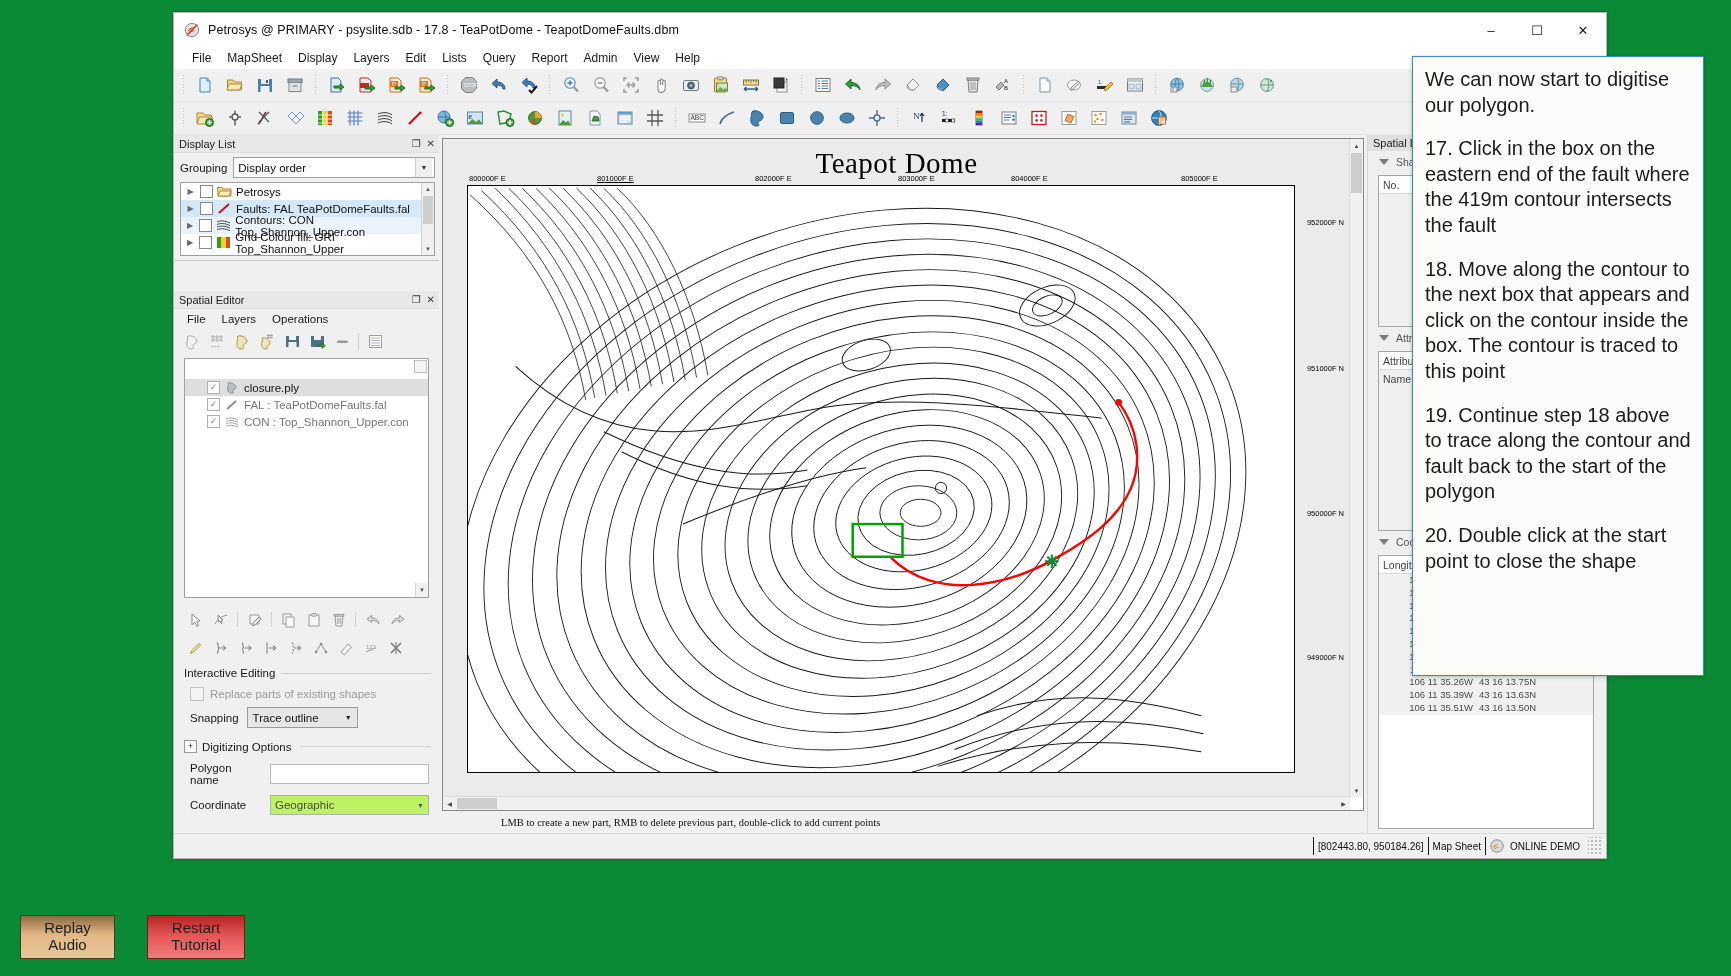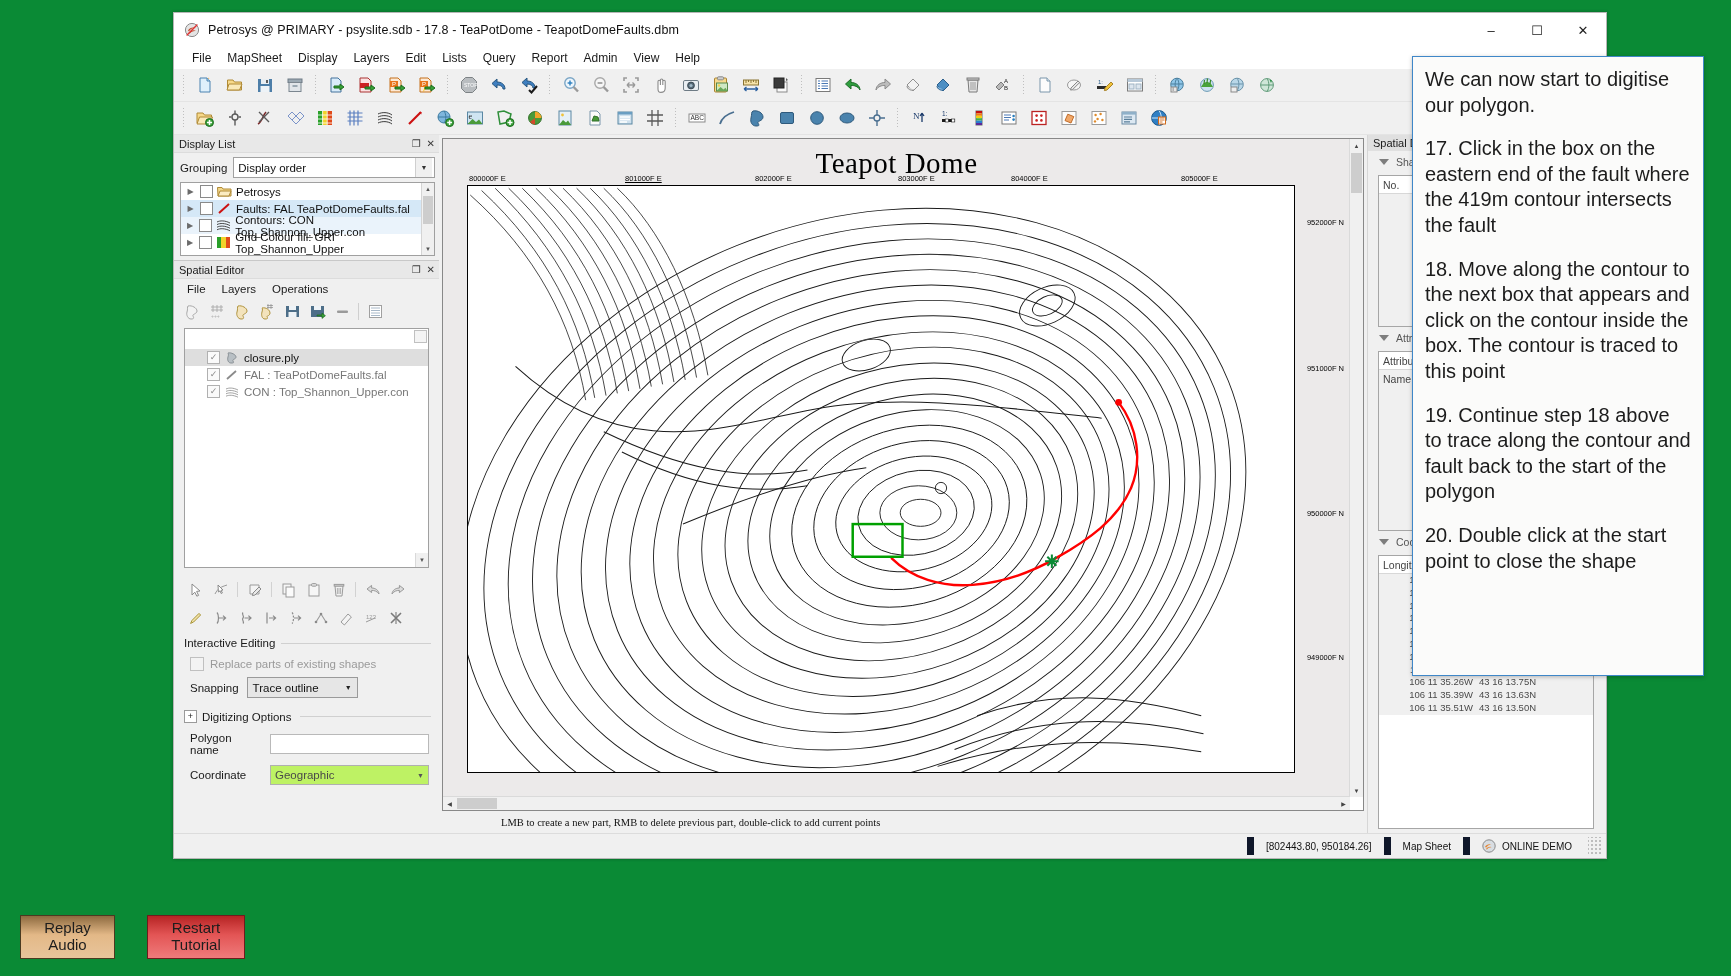--- a/index.html
+++ b/index.html
@@ -31,21 +31,21 @@
   
   .toolbar{height:32px;background:#f0f0f0;display:flex;align-items:center;padding-left:4px;flex:0 0 auto;border-bottom:1px solid #e4e4e4;}
   .grip{width:4px;height:22px;margin:0 4px;
         background-image:radial-gradient(#b9b9b9 38%, transparent 40%);
         background-size:3px 3px;opacity:.9;}
   .tb-btn{width:26px;height:26px;margin:0 1px;display:flex;align-items:center;justify-content:center;border:1px solid transparent;border-radius:2px;}
   .tb-btn svg{display:block;}
   
   #win-body{flex:1 1 auto;display:flex;min-height:0;background:#f0f0f0;}
   
-  #left-dock{width:265px;flex:0 0 265px;display:flex;flex-direction:column;background:#f0f0f0;}
+  #left-dock{width:265px;flex:0 0 265px;display:flex;flex-direction:column;background:#f0f0f0;gap:30px;}
   .panel-title{height:17px;background:#e8e8e8;display:flex;align-items:center;
     font-size:11px;color:#1a1a1a;padding-left:5px;border-bottom:1px solid #dcdcdc;position:relative;}
   .panel-title .ptools{position:absolute;right:4px;top:0;height:17px;display:flex;align-items:center;gap:6px;}
   .ptool{font-size:10px;color:#3b3b3b;line-height:1;}
   
   #display-list{flex:0 0 auto;border-bottom:1px solid #c8c8c8;background:#f0f0f0;}
   .grouping-row{display:flex;align-items:center;padding:4px 4px 4px 6px;gap:6px;}
   .grouping-row label{font-size:11.5px;color:#1a1a1a;}
   .combo{flex:1;height:19px;background:#fff;border:1px solid #a0a0a0;font-size:11.5px;color:#111;
          display:flex;align-items:center;padding-left:4px;position:relative;}
@@ -127,21 +127,21 @@
   .gh-cell{font-size:10.5px;color:#444;display:flex;align-items:center;padding-left:4px;border-right:1px solid #d8d8d8;height:17px;box-sizing:border-box;}
   .grid-body{background:#f0f0f0;}
   .grid-row{height:17px;display:flex;}
   .gb-cell{font-size:10.5px;color:#444;display:flex;align-items:center;padding-left:4px;}
   .coord-row{height:12.8px;display:flex;font-size:9.5px;color:#4a4a4a;}
   .coord-row .c1{width:94px;text-align:right;padding-right:6px;}
   .coord-row .c2{width:96px;text-align:left;}
   
   #win-status{height:24px;flex:0 0 auto;display:flex;align-items:center;justify-content:flex-end;
               background:#f0f0f0;border-top:1px solid #dcdcdc;font-size:10px;color:#111;gap:0;}
-  .sb-cell{height:18px;display:flex;align-items:center;padding:0 12px;border-left:7px solid #0f172a;}
+  .sb-cell{height:18px;display:flex;align-items:center;padding:0 4px;border-left:1px solid #0f172a;}
   #sb-grip{width:14px;height:18px;margin-left:4px;margin-right:4px;
            background-image:radial-gradient(#b0b0b0 38%, transparent 40%);background-size:4px 4px;background-position:right bottom;
            background-repeat:repeat;opacity:.8;}
   
   #tutorial{
     position:absolute;left:1412px;top:56px;width:292px;height:620px;
     background:#fbfbfa;border:1px solid #3f87c8;box-shadow:0 1px 4px rgba(0,0,0,.25);
     padding:10px 12px 0 12px;box-sizing:border-box;
     font-family:"Liberation Sans",sans-serif;font-size:20px;line-height:1.28;color:#1c1c1c;
     overflow:hidden;
@@ -1005,21 +1005,21 @@
       </div>
     </div>
 
     <div id="map-area">
       <div id="map-canvas-wrap">
         <div id="map-sheet">
           <div id="map-inner">
             <div id="map-title">Teapot Dome</div>
 
             <div class="ax-lbl" style="left:26px;top:35px;">800000F E</div>
-            <div class="ax-lbl" style="left:182px;top:35px;text-decoration:underline;">801000F E</div>
+            <div class="ax-lbl" style="left:154px;top:35px;text-decoration:underline;">801000F E</div>
             <div class="ax-lbl" style="left:312px;top:35px;">802000F E</div>
             <div class="ax-lbl" style="left:455px;top:35px;">803000F E</div>
             <div class="ax-lbl" style="left:568px;top:35px;">804000F E</div>
             <div class="ax-lbl" style="left:738px;top:35px;">805000F E</div>
 
             <div class="ax-lbl" style="right:6px;top:79px;">952000F N</div>
             <div class="ax-lbl" style="right:6px;top:225px;">951000F N</div>
             <div class="ax-lbl" style="right:6px;top:370px;">950000F N</div>
             <div class="ax-lbl" style="right:6px;top:514px;">949000F N</div>
 

